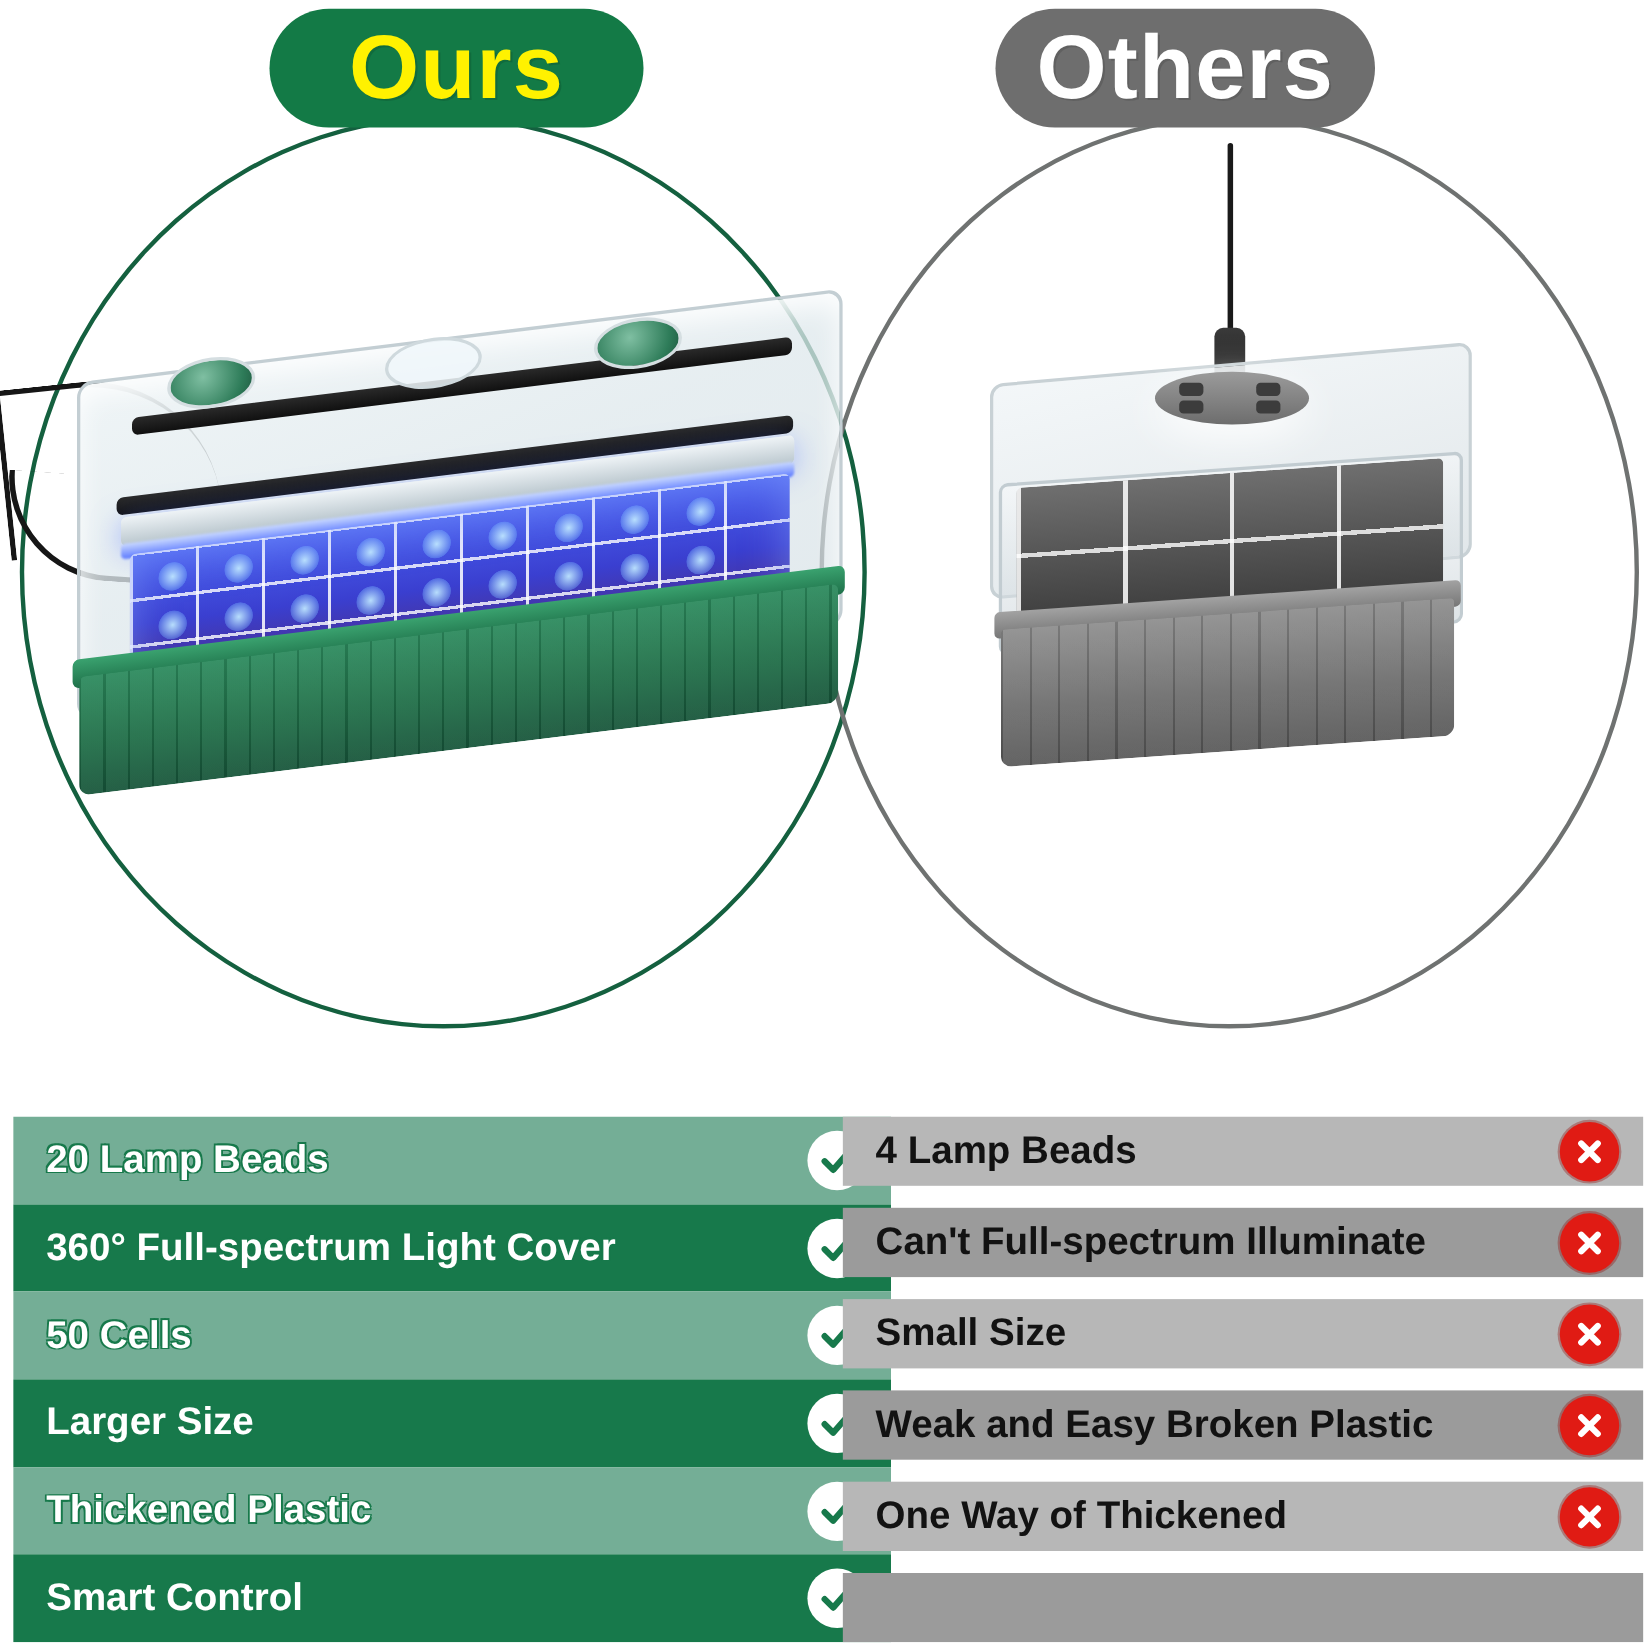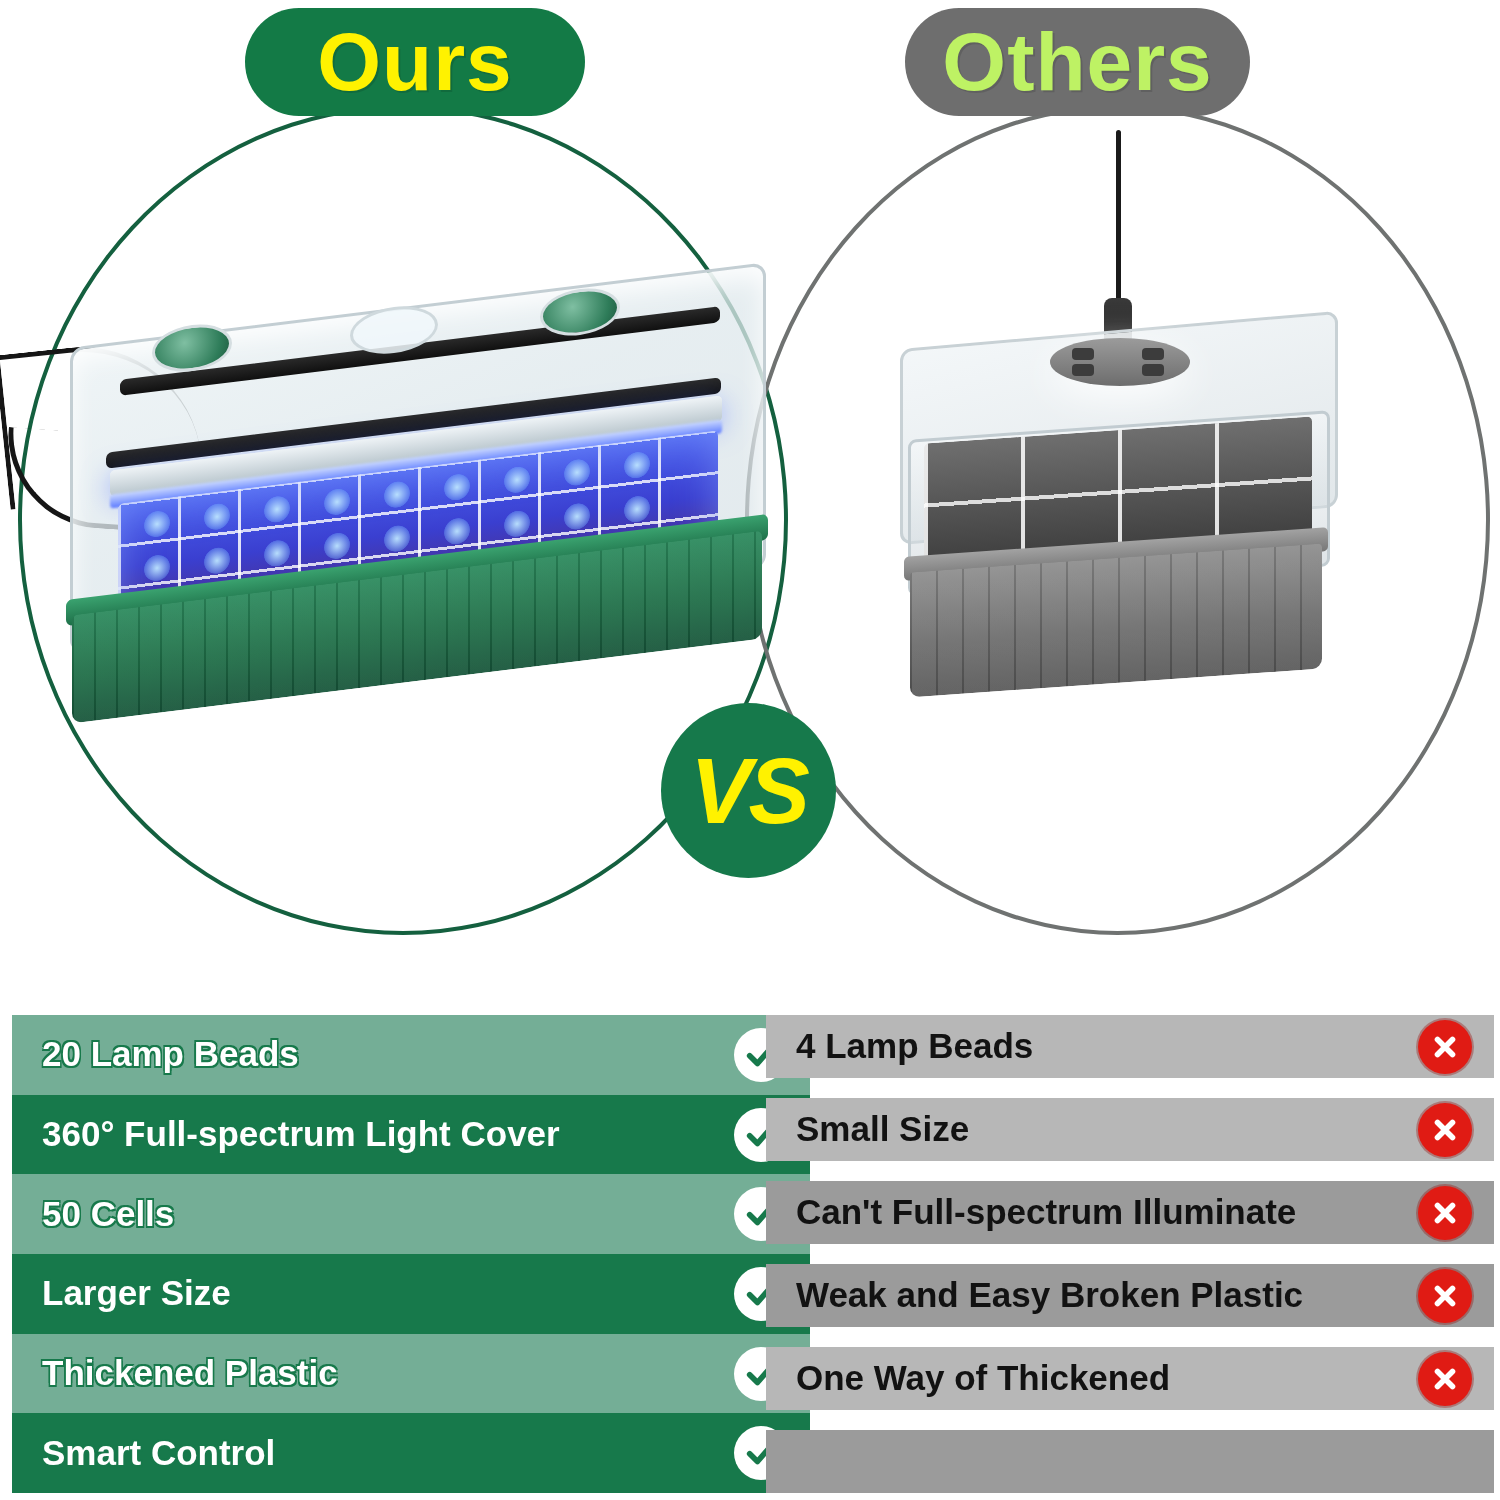--- a/index.html
+++ b/index.html
@@ -60,21 +60,21 @@
     color: #fff200;
     font-size: 82px;
     text-shadow: 2px 2px 0 rgba(0,0,0,0.12);
   }
   .badge-others {
     left: 905px; top: 8px;
     width: 345px; height: 108px;
     background: #6e6e6e;
   }
   .badge-others .badge-text {
-    color: #bef264;
+    color: #ffffff;
     font-size: 82px;
     text-shadow: 2px 2px 0 rgba(0,0,0,0.12);
   }
 
   
   .vs-badge {
     position: absolute;
     left: 661px; top: 703px;
     width: 175px; height: 175px;
     border-radius: 50%;
@@ -417,23 +417,20 @@
       <div class="others-tray"></div>
     </div>
 
     <div class="badge badge-ours">
       <span class="badge-text">Ours</span>
     </div>
     <div class="badge badge-others">
       <span class="badge-text">Others</span>
     </div>
 
-    <div class="vs-badge">
-      <span class="vs-text">VS</span>
-    </div>
   </div>
 
   <div class="table table-ours">
     <div class="row alt0">
       <span class="row-label">20 Lamp Beads</span>
       <span class="mark mark-check">
         <svg viewBox="0 0 24 24">
             <path d="M4 12.5 L9.5 18 L20 6" fill="none" stroke="#17794b" stroke-width="4" stroke-linecap="round" stroke-linejoin="round"></path>
           </svg>
       </span>
@@ -482,37 +479,37 @@
 
   <div class="table table-others">
     <div class="row alt0">
       <span class="row-label">4 Lamp Beads</span>
       <span class="mark mark-cross">
         <svg viewBox="0 0 24 24">
             <path d="M6 6 L18 18 M18 6 L6 18" fill="none" stroke="#ffffff" stroke-width="4.5" stroke-linecap="round"></path>
           </svg>
       </span>
     </div>
+    <div class="row alt1">
+      <span class="row-label">Can't Full-spectrum Illuminate</span>
+      <span class="mark mark-cross">
+        <svg viewBox="0 0 24 24">
+            <path d="M6 6 L18 18 M18 6 L6 18" fill="none" stroke="#ffffff" stroke-width="4.5" stroke-linecap="round"></path>
+          </svg>
+      </span>
+    </div>
     <div class="row alt0">
       <span class="row-label">Small Size</span>
       <span class="mark mark-cross">
         <svg viewBox="0 0 24 24">
             <path d="M6 6 L18 18 M18 6 L6 18" fill="none" stroke="#ffffff" stroke-width="4.5" stroke-linecap="round"></path>
           </svg>
       </span>
     </div>
     <div class="row alt1">
-      <span class="row-label">Can't Full-spectrum Illuminate</span>
-      <span class="mark mark-cross">
-        <svg viewBox="0 0 24 24">
-            <path d="M6 6 L18 18 M18 6 L6 18" fill="none" stroke="#ffffff" stroke-width="4.5" stroke-linecap="round"></path>
-          </svg>
-      </span>
-    </div>
-    <div class="row alt1">
       <span class="row-label">Weak and Easy Broken Plastic</span>
       <span class="mark mark-cross">
         <svg viewBox="0 0 24 24">
             <path d="M6 6 L18 18 M18 6 L6 18" fill="none" stroke="#ffffff" stroke-width="4.5" stroke-linecap="round"></path>
           </svg>
       </span>
     </div>
     <div class="row alt0">
       <span class="row-label">One Way of Thickened</span>
       <span class="mark mark-cross">

